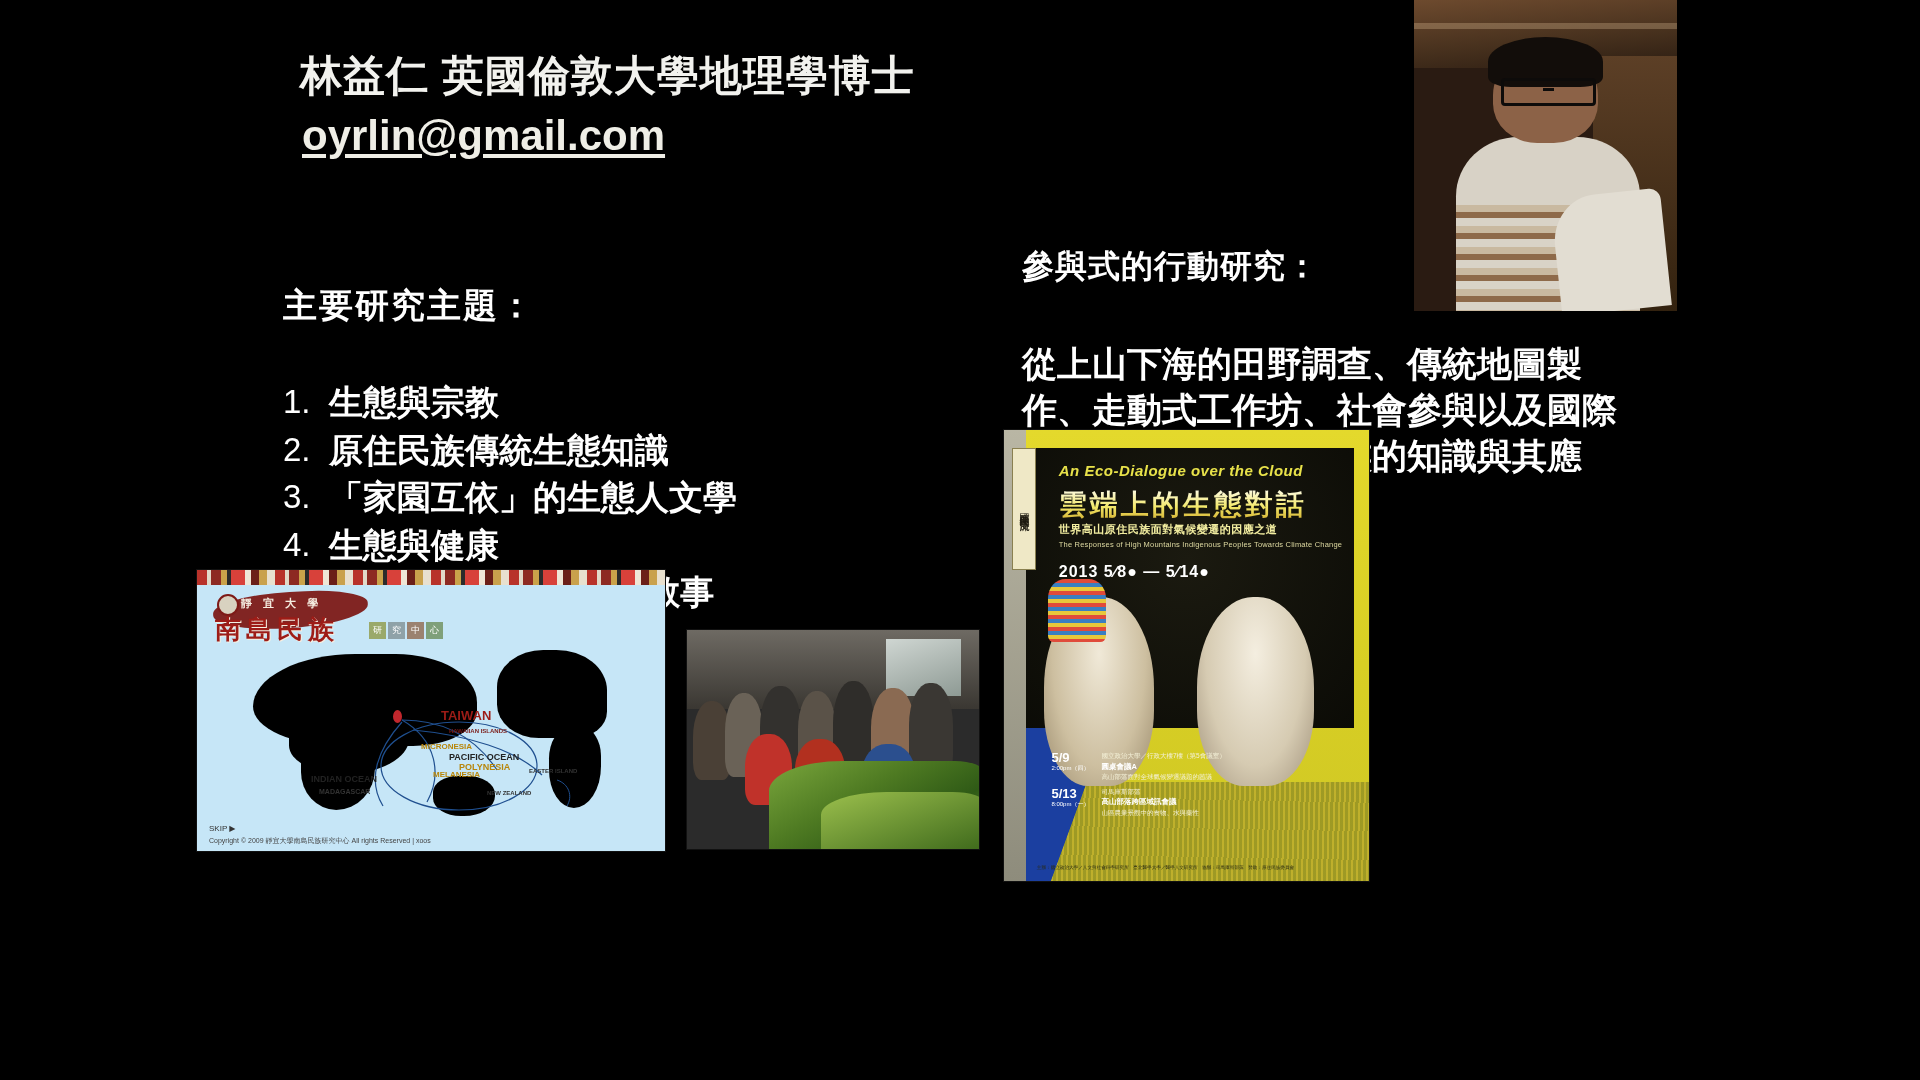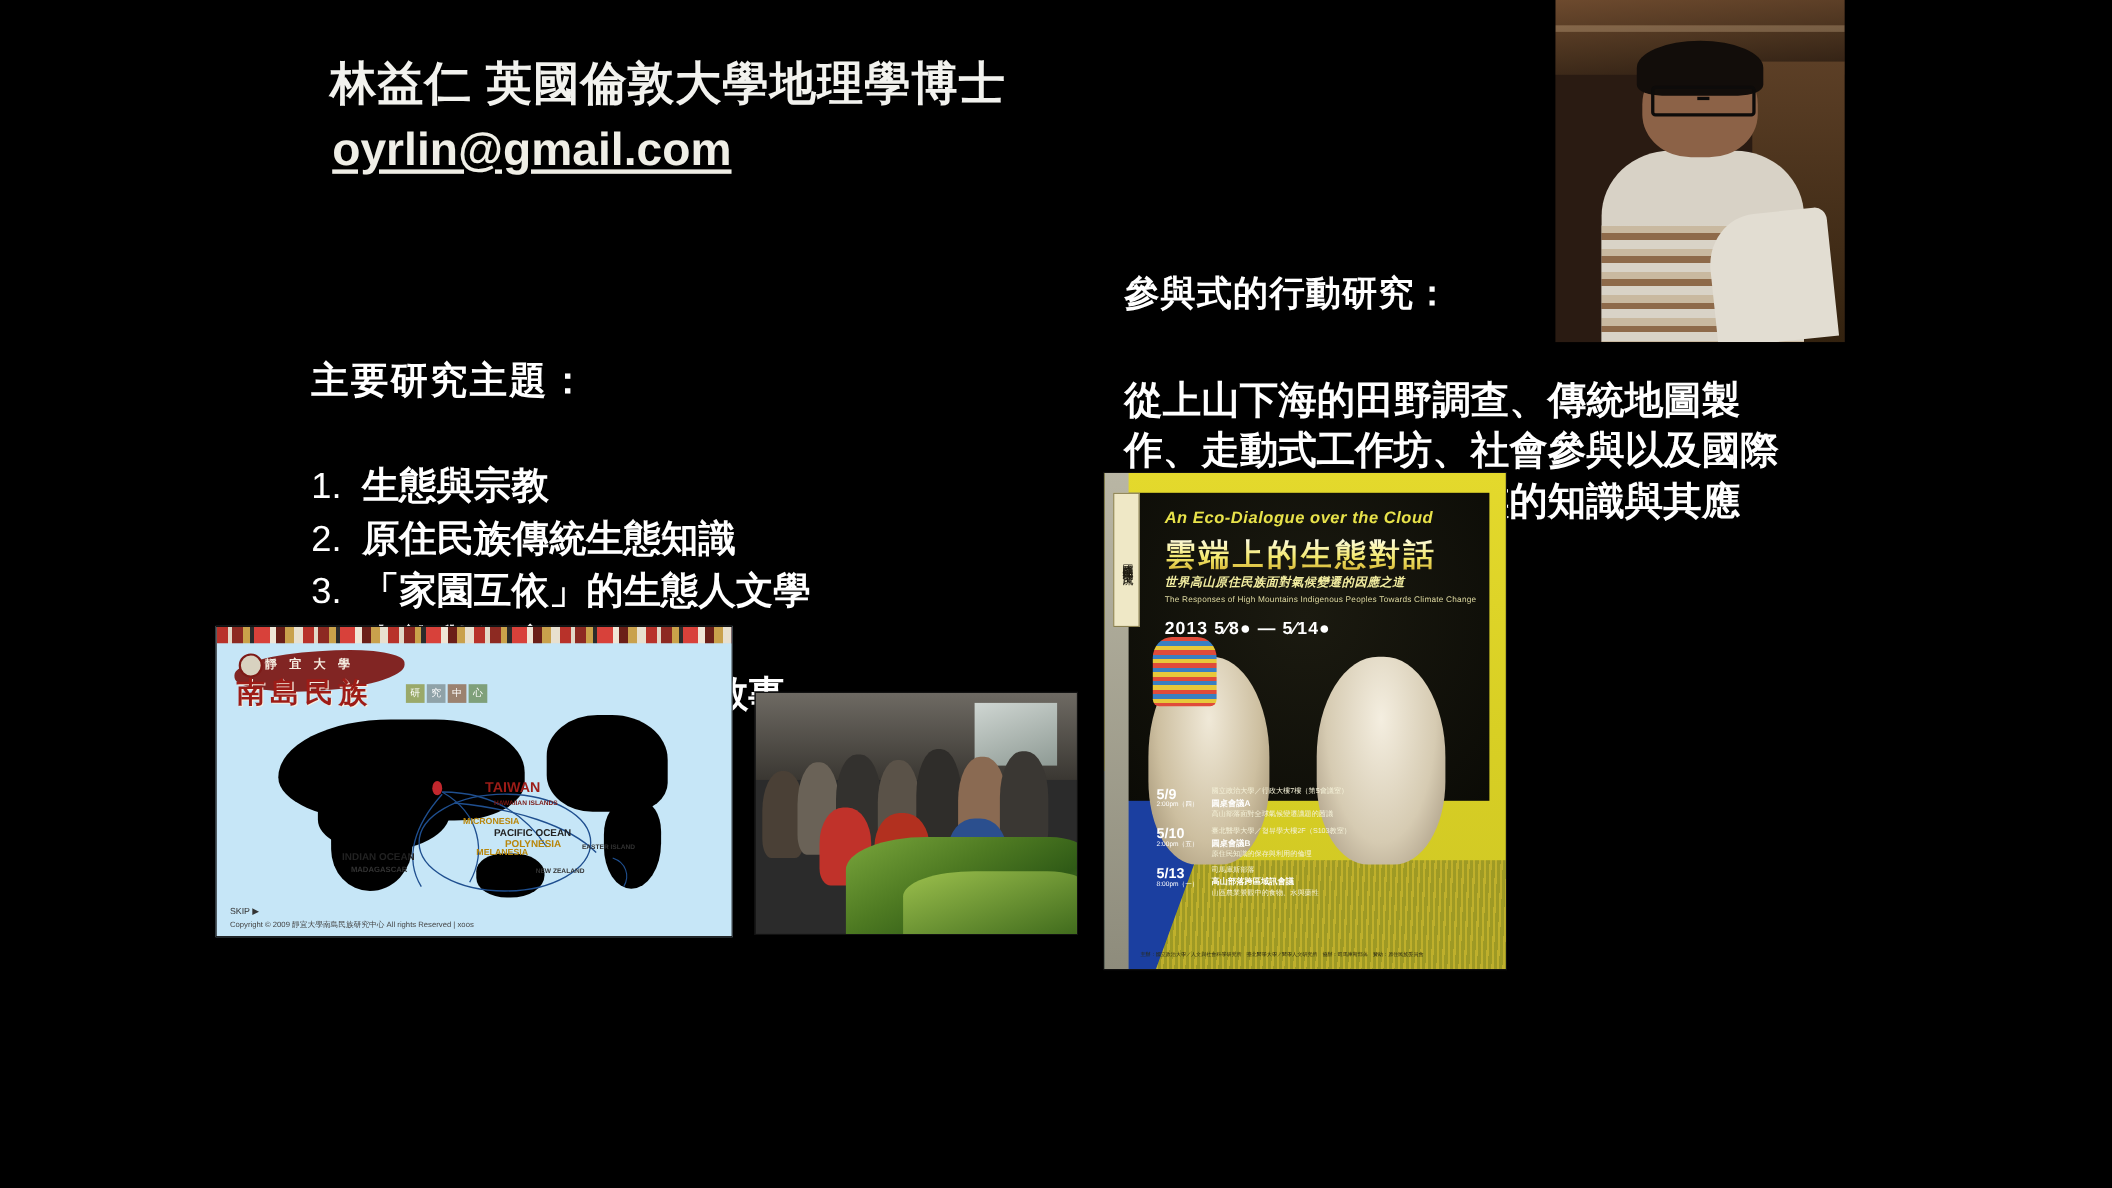--- a/index.html
+++ b/index.html
@@ -18,21 +18,21 @@
   }
   #email-line{
     position:absolute;left:302px;top:112px;
     font-size:42px;font-weight:bold;letter-spacing:0px;
     color:#efeee6;text-decoration:underline;text-underline-offset:4px;
     white-space:nowrap;
   }
 
   
   #left-col{position:absolute;left:283px;top:283px;width:600px;}
-  #left-heading{font-size:34px;font-weight:bold;color:#fff;letter-spacing:2px;margin-top:40px;}
+  #left-heading{font-size:34px;font-weight:bold;color:#fff;letter-spacing:2px;}
   #topic-list{list-style:none;margin:0;padding:0;margin-top:52px;}
   #topic-list li{
     display:flex;align-items:flex-start;
     font-size:34px;font-weight:bold;color:#fff;line-height:1.28;
     margin-bottom:4px;
   }
   #topic-list li .num{
     width:46px;flex:none;font-weight:normal;font-size:33px;
   }
 
@@ -195,21 +195,20 @@
   }
   #poster-img .p-zh1{
     position:absolute;left:15%;top:12.5%;width:82%;font-size:28px;font-weight:bold;
     letter-spacing:3px;
     background:linear-gradient(180deg,#fff 0%,#f3e86a 55%,#c9a021 100%);
     -webkit-background-clip:text;background-clip:text;color:transparent;
   }
   #poster-img .p-zh2{
     position:absolute;left:15%;top:20.5%;width:82%;font-size:11px;font-weight:bold;color:#f2eda0;
     letter-spacing:.5px;
-    font-style:italic;
   }
   #poster-img .p-en2{
     position:absolute;left:15%;top:24.5%;width:82%;font-size:7.5px;color:#ddd8a0;letter-spacing:.2px;
   }
   #poster-img .p-date{
     position:absolute;left:15%;top:29.5%;width:82%;font-size:16px;font-weight:bold;color:#fff;
     letter-spacing:1px;
   }
   #poster-img .fig{position:absolute;}
   #poster-img .fig-l{left:11%;top:37%;width:30%;height:42%;
@@ -371,31 +370,20 @@
           <small>2:00pm（四）</small>
         </div>
         <div class="sbody">
           <span>國立政治大學／行政大樓7樓（第5會議室）</span>
           <b>圓桌會議A</b>
           <span>高山部落面對全球氣候變遷議題的莤議</span>
         </div>
       </div>
       <div class="srow">
         <div class="sdate">
-          <span>5/10</span>
-          <small>2:00pm（五）</small>
-        </div>
-        <div class="sbody">
-          <span>臺北醫學大學／형뷰學大樓2F（S103教室）</span>
-          <b>圓桌會議B</b>
-          <span>原住民知識的保存與利用的倫理</span>
-        </div>
-      </div>
-      <div class="srow">
-        <div class="sdate">
           <span>5/13</span>
           <small>8:00pm（一）</small>
         </div>
         <div class="sbody">
           <span>司馬庫斯部落</span>
           <b>高山部落跨區域訊會議</b>
           <span>山區農業景觀中的食物、水與藥性</span>
         </div>
       </div>
     </div>

